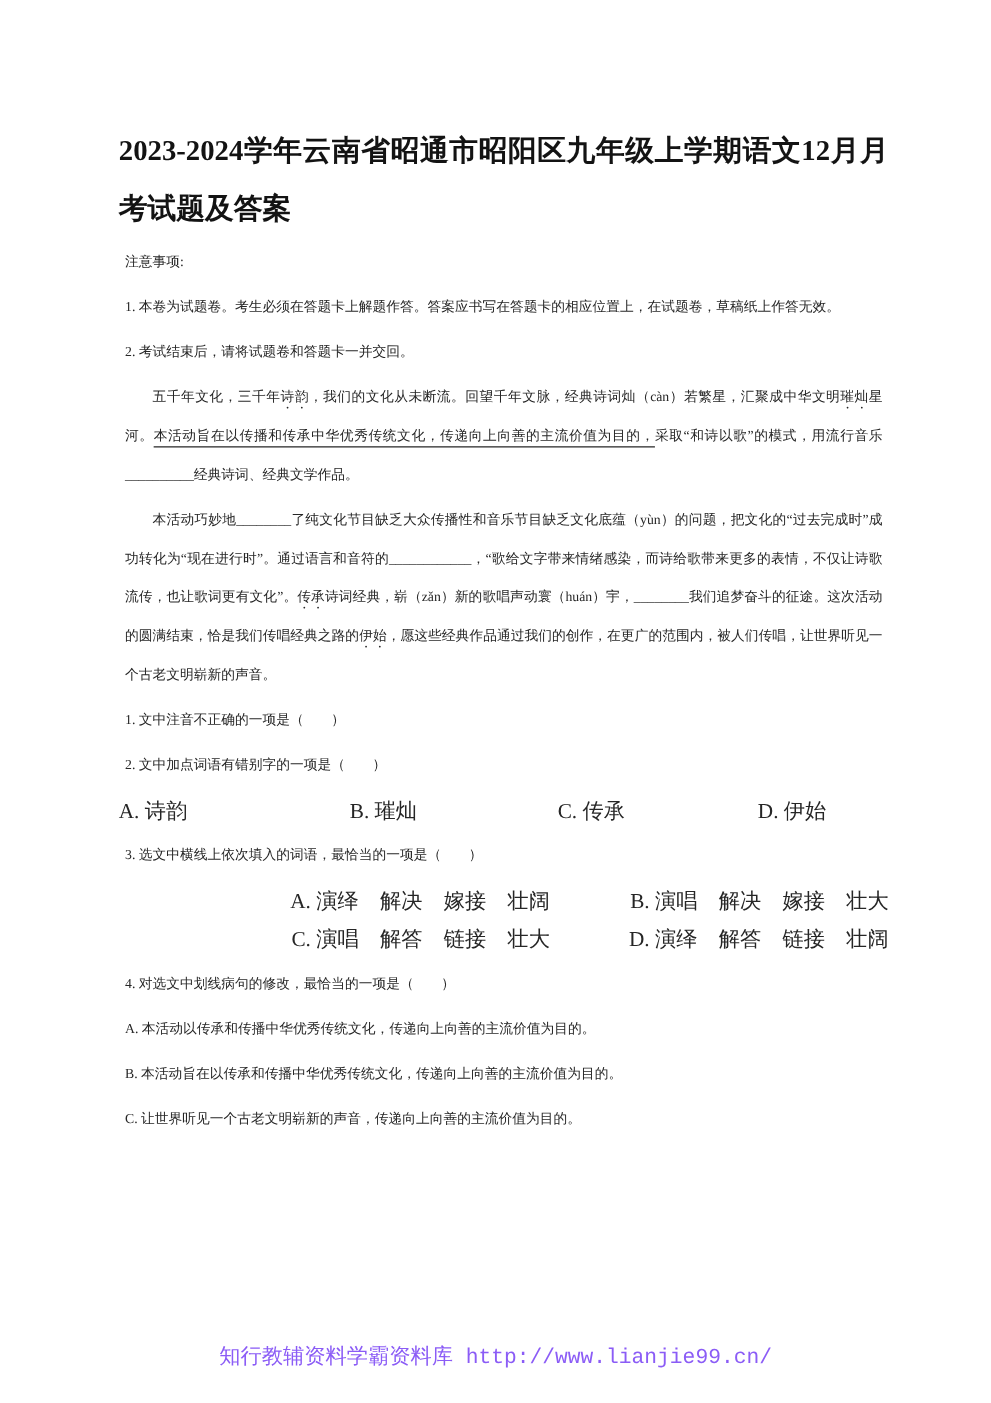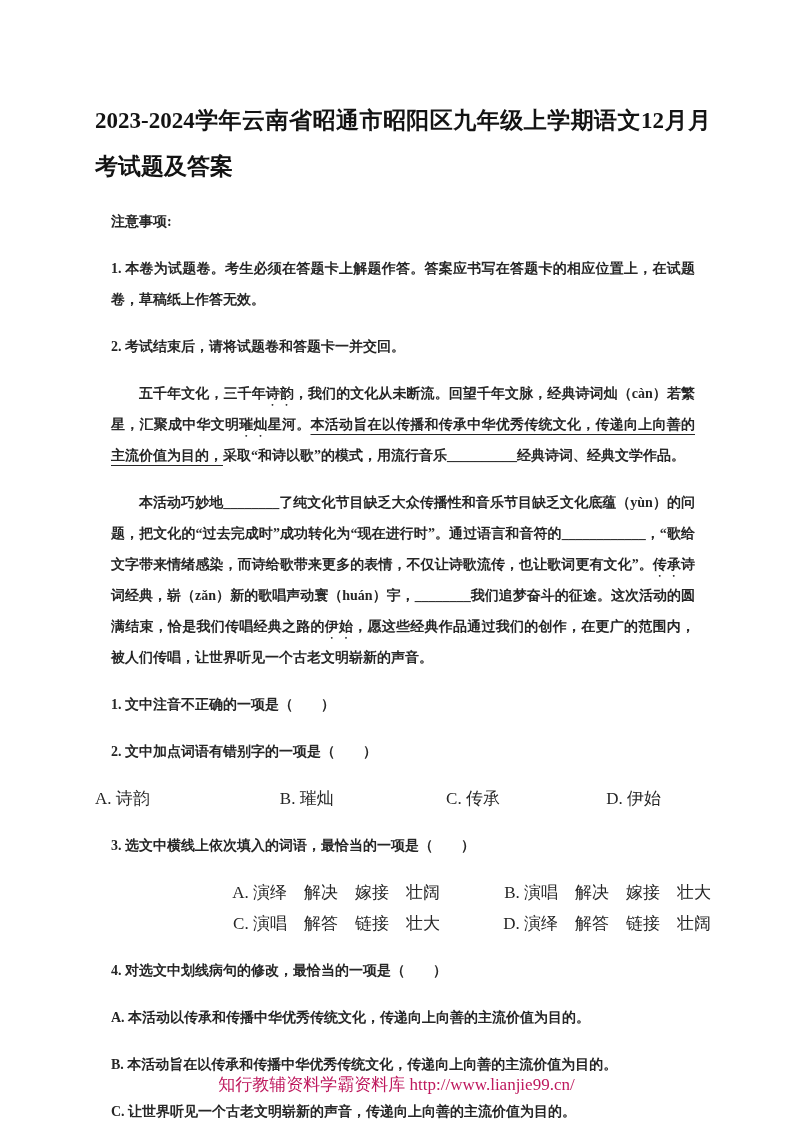--- a/index.html
+++ b/index.html
@@ -20,25 +20,24 @@
   }
   .doc-title {
     font-size: 23px;
     line-height: 46px;
     font-weight: 700;
     color: #131313;
     margin: 0 0 5px 0;
     text-align: justify;
   }
   .line, .para {
-    font-size: 14px;
+    font-size: 11px;
     line-height: 31px;
-    margin: 16px;
+    margin: 5px;
     text-align: justify;
-    font-weight: bold;
   }
   .para.indent { text-indent: 2em; }
   .dots {
     -webkit-text-emphasis: filled dot;
     -webkit-text-emphasis-position: under right;
     text-emphasis: filled dot;
     text-emphasis-position: under right;
   }
   .ul {
     text-decoration: underline;
@@ -56,23 +55,23 @@
     font-size: 17px;
     line-height: 31px;
     text-align: right;
   }
   .footer {
     position: absolute;
     left: 0;
     right: 0;
     bottom: 26px;
     text-align: center;
-    font-family: Liberation Serif, serif;
+    font-family: Liberation Mono, monospace;
     font-size: 17px;
-    color: #be185d;
+    color: #8b5cf6;
   }
 </style>
 </head>
 <body>
 
 <div class="page">
 
   <h1 class="doc-title">2023-2024学年云南省昭通市昭阳区九年级上学期语文12月月考试题及答案</h1>
 
   <p class="line">注意事项:</p>

